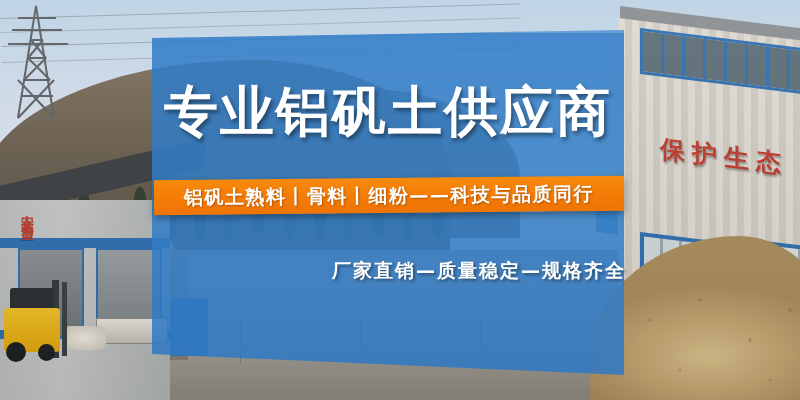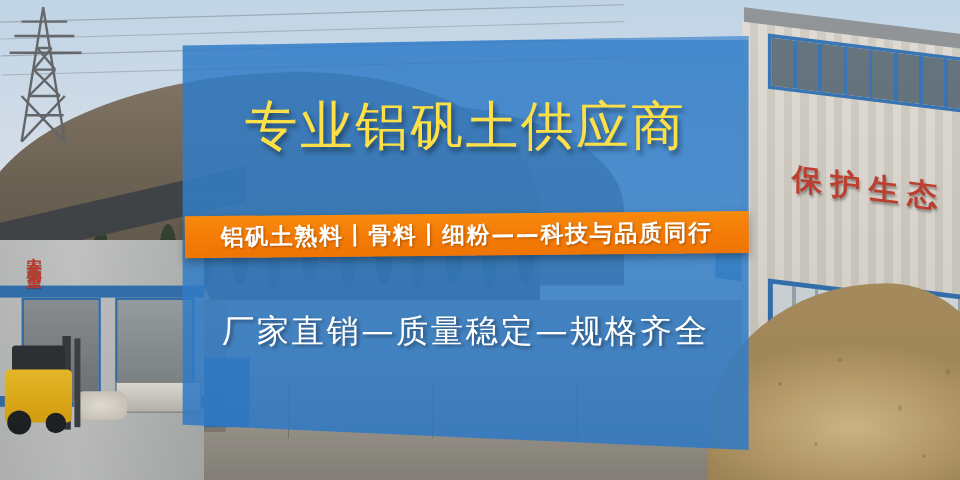--- a/index.html
+++ b/index.html
@@ -158,41 +158,41 @@
       linear-gradient(180deg,rgba(255,255,255,.18) 0 3px,transparent 3px),
       linear-gradient(0deg,rgba(0,0,0,.35) 0 4px,transparent 4px);
     pointer-events:none;
   }
 
   
   .content{position:absolute;left:150px;top:30px;width:476px;height:350px;}
 
   .headline{
     position:absolute;left:0;top:52px;width:476px;
-    text-align:center;color:#fde047;font-weight:normal;
-    font-size:44px;line-height:1.1;letter-spacing:2px;
+    text-align:center;color:#ffffff;font-weight:bold;
+    font-size:54px;line-height:1.1;letter-spacing:2px;
     text-shadow:2px 3px 4px rgba(0,0,0,.45);
     white-space:nowrap;
   }
 
   .orange-bar{
     position:absolute;left:4px;top:148px;width:470px;height:35px;
     background:linear-gradient(180deg,#f78a0c 0%,#f47b06 55%,#ef7504 100%);
     box-shadow:0 3px 7px rgba(0,0,0,.35);
     display:flex;align-items:center;justify-content:center;
     transform:rotate(-0.55deg);
   }
   .orange-bar-text{
     color:#ffffff;font-weight:bold;font-size:19px;letter-spacing:1.5px;
     text-shadow:1px 1px 2px rgba(120,55,0,.55);white-space:nowrap;
   }
 
   .subline{
-    position:absolute;left:0;width:476px;text-align:center;
-    color:#ffffff;font-weight:normal;font-size:27px;letter-spacing:2px;
+    position:absolute;left:0;width:476px;text-align:right;
+    color:#ffffff;font-weight:bold;font-size:19px;letter-spacing:2px;
     text-shadow:2px 2px 3px rgba(0,0,0,.4);white-space:nowrap;
   }
   .sub1{top:228px;}
   .sub2{top:274px;}
 </style>
 </head>
 <body>
 
 <div class="stage">
 

